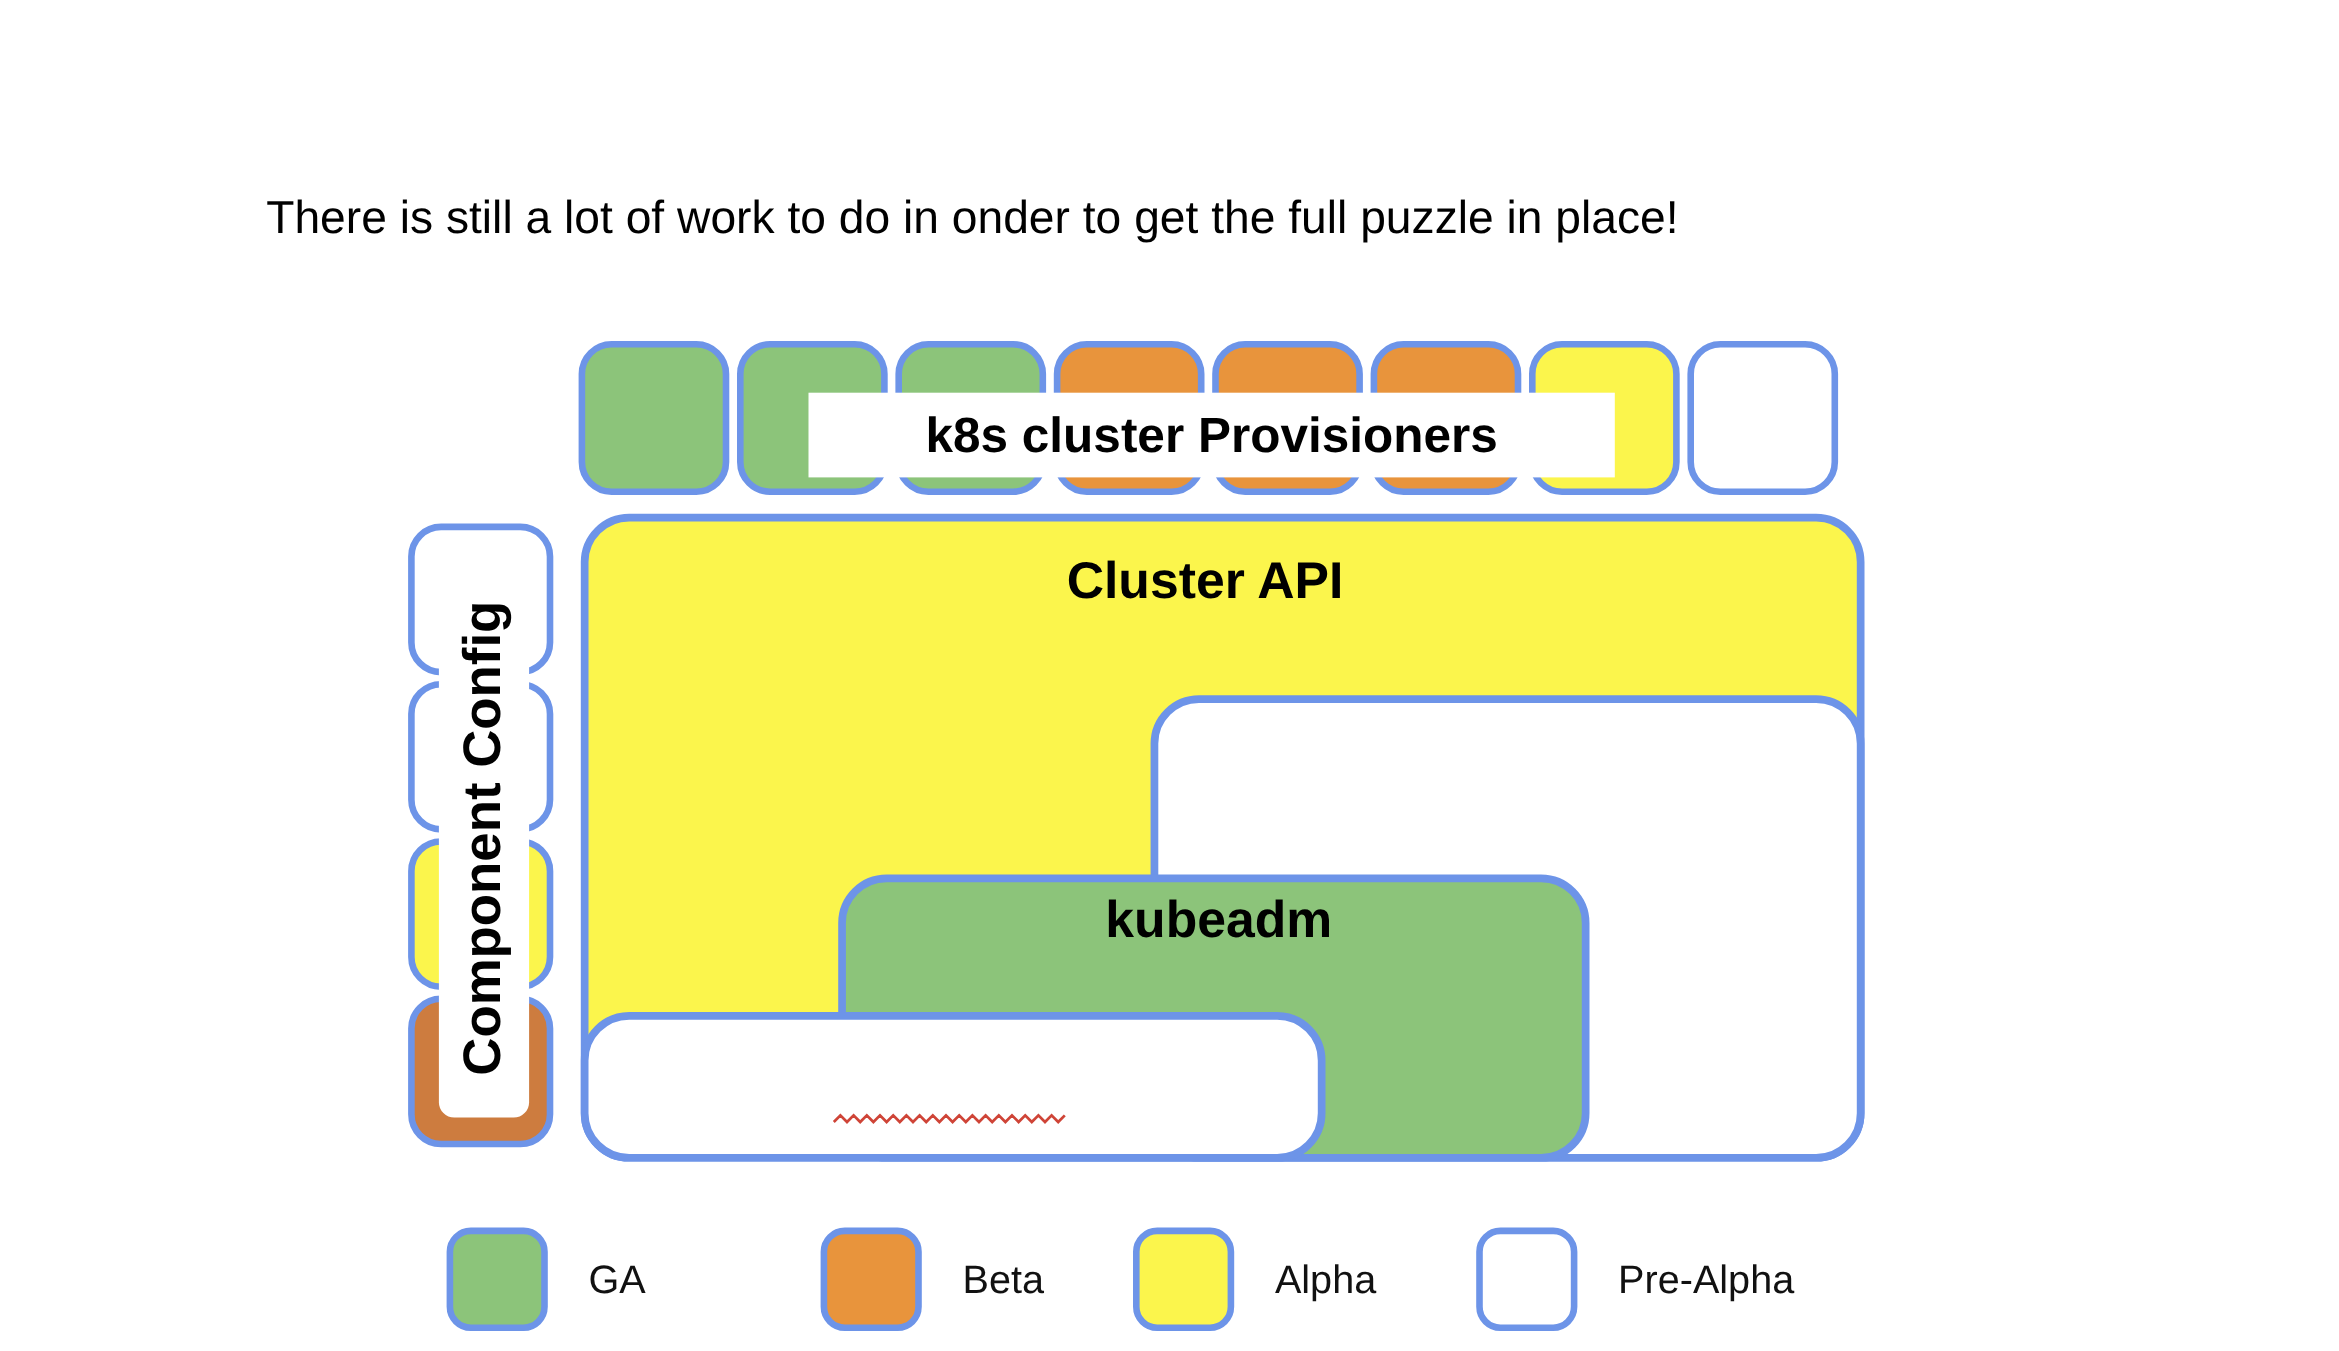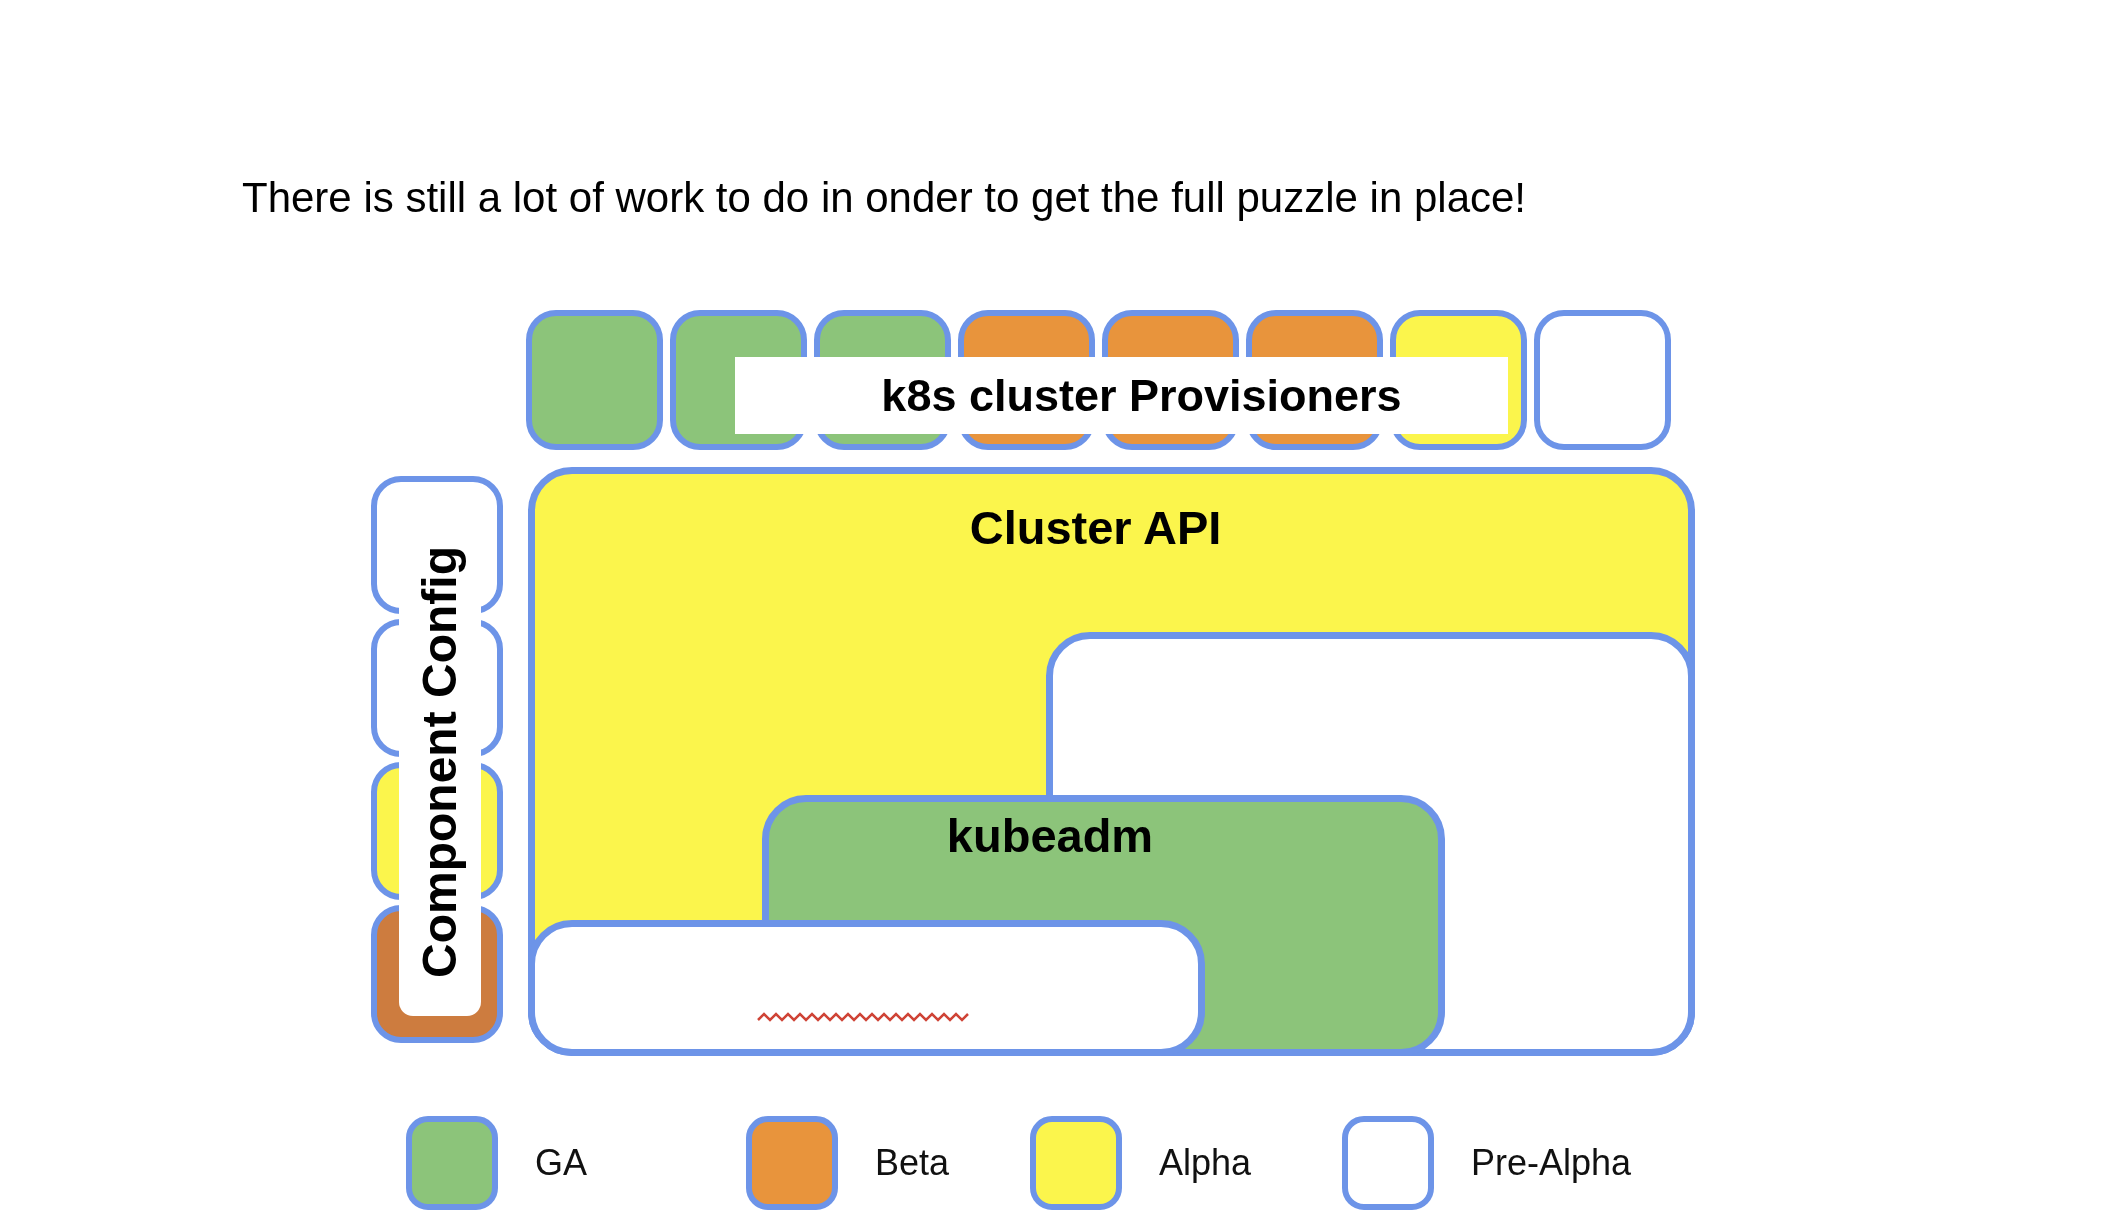--- a/index.html
+++ b/index.html
@@ -52,42 +52,42 @@
 
   <div class="abs" style="left:0;top:0;">
     <div class="piece" style="left: 526px; top: 310px; background-color: rgb(140, 196, 122);"></div>
     <div class="piece" style="left: 670px; top: 310px; background-color: rgb(140, 196, 122);"></div>
     <div class="piece" style="left: 814px; top: 310px; background-color: rgb(140, 196, 122);"></div>
     <div class="piece" style="left: 958px; top: 310px; background-color: rgb(232, 148, 60);"></div>
     <div class="piece" style="left: 1102px; top: 310px; background-color: rgb(232, 148, 60);"></div>
     <div class="piece" style="left: 1246px; top: 310px; background-color: rgb(232, 148, 60);"></div>
     <div class="piece" style="left: 1390px; top: 310px; background-color: rgb(251, 245, 76);"></div>
     <div class="piece" style="left: 1534px; top: 310px; background-color: rgb(255, 255, 255);"></div>
-    <div class="bar-label provisioners-bar" style="left:735px;top:357px;width:733px;height:77px;padding-left:40px;">
+    <div class="bar-label provisioners-bar" style="left:735px;top:357px;width:733px;height:77px;">
       <span>k8s cluster Provisioners</span>
     </div>
   </div>
 
   <div class="abs" style="left:0;top:0;">
     <div class="piece col-piece" style="left: 371px; top: 476px; background-color: rgb(255, 255, 255);"></div>
     <div class="piece col-piece" style="left: 371px; top: 619px; background-color: rgb(255, 255, 255);"></div>
     <div class="piece col-piece" style="left: 371px; top: 762px; background-color: rgb(251, 245, 76);"></div>
     <div class="piece col-piece" style="left: 371px; top: 905px; background-color: rgb(205, 124, 63);"></div>
     <div class="bar-label vbar" style="left:399px;top:508px;width:82px;height:508px;">
       <span>Component Config</span>
     </div>
   </div>
 
   <div class="bigbox" style="left: 528px; top: 467px; width: 1167px; height: 589px; background-color: rgb(251, 245, 76);"></div>
   <div class="boxlabel" style="left:512px;top:504px;width:1167px;">Cluster API</div>
 
   <div class="bigbox" style="left: 1046px; top: 632px; width: 649px; height: 424px; background-color: rgb(255, 255, 255);"></div>
 
   <div class="bigbox" style="left: 762px; top: 795px; width: 683px; height: 261px; background-color: rgb(140, 196, 122);"></div>
-  <div class="boxlabel" style="left:718px;top:812px;width:664px;">kubeadm</div>
+  <div class="boxlabel" style="left:776px;top:812px;width:664px;">kubeadm</div>
 
   <div class="bigbox" style="left: 528px; top: 920px; width: 677px; height: 136px; background-color: rgb(255, 255, 255);"></div>
   <svg class="squiggle" style="left:758px;top:1012px;" width="216" height="12" viewBox="0 0 216 12">
     <path fill="none" stroke-width="2.5" d="M0 8 l6 -6 l6 6 l6 -6 l6 6 l6 -6 l6 6 l6 -6 l6 6 l6 -6 l6 6 l6 -6 l6 6 l6 -6 l6 6 l6 -6 l6 6 l6 -6 l6 6 l6 -6 l6 6 l6 -6 l6 6 l6 -6 l6 6 l6 -6 l6 6 l6 -6 l6 6 l6 -6 l6 6 l6 -6 l6 6 l6 -6 l6 6 l6 -6" stroke="#CF4437"></path>
   </svg>
 
   <div>
     <div class="legend-item" style="left:406px;">
       <div class="legend-swatch" style="background-color: rgb(140, 196, 122);"></div>
       <div class="legend-label">GA</div>

